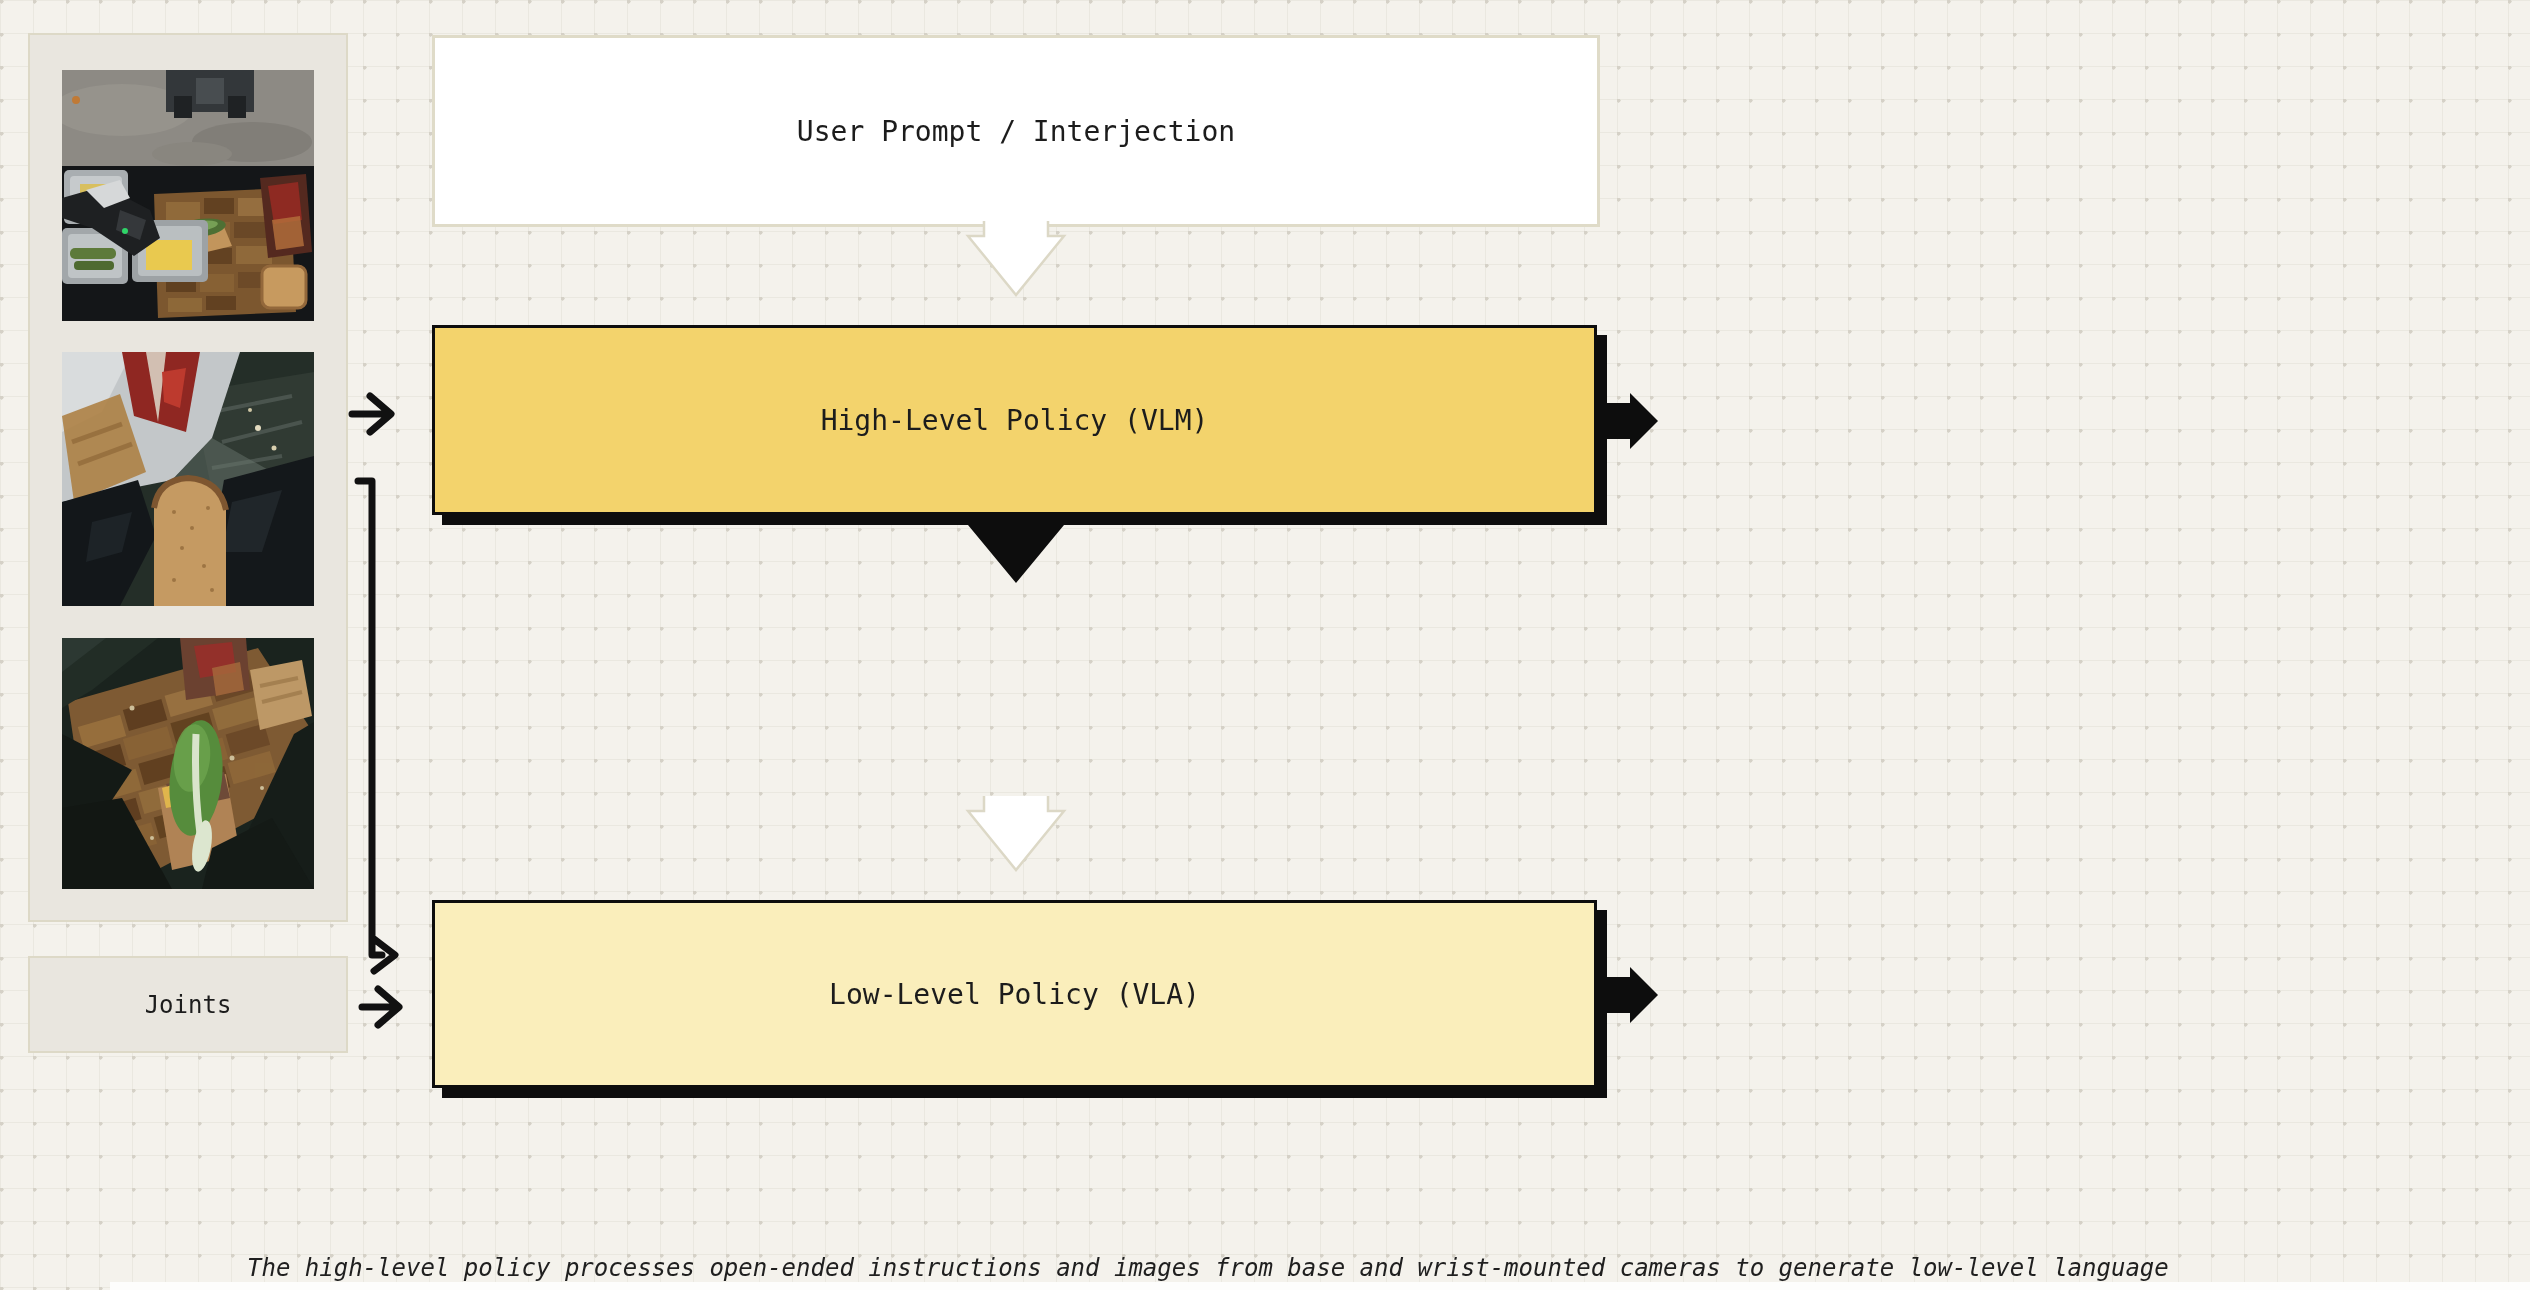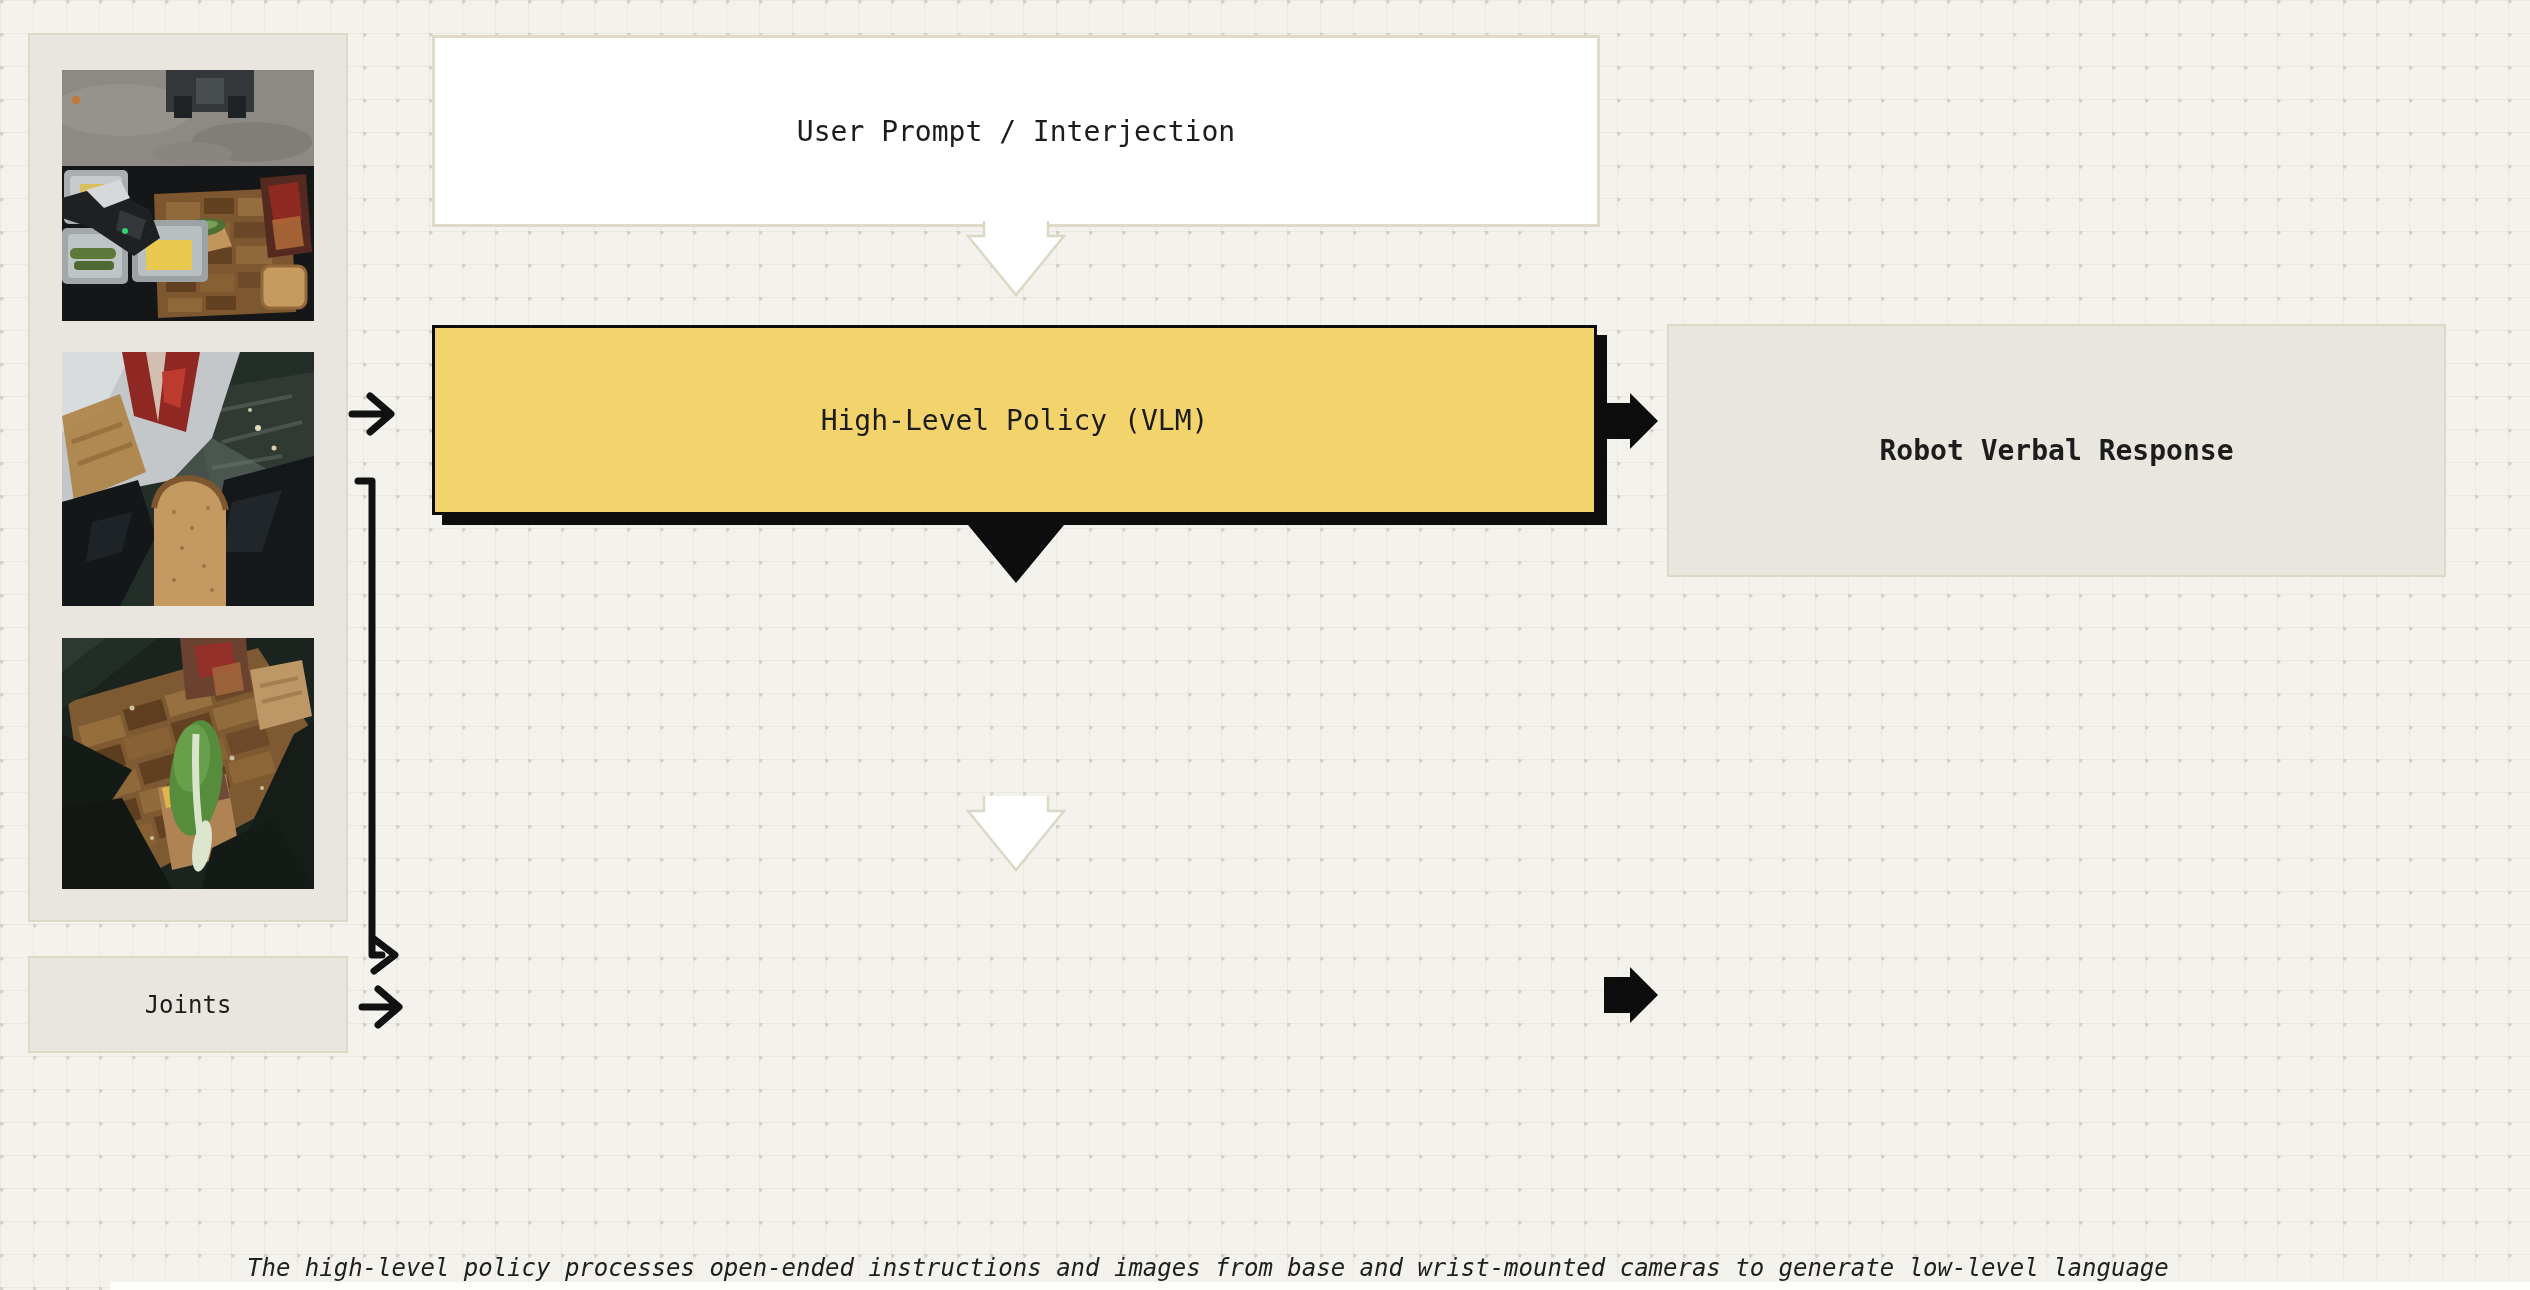--- a/index.html
+++ b/index.html
@@ -187,29 +187,29 @@
   </div>
 
   <svg class="arrow" style="left:966px;top:516px" width="100" height="68" viewBox="0 0 100 68">
     <polygon points="18,0 18,9 2,9 50,67 98,9 82,9 82,0" fill="#0d0d0d"></polygon>
   </svg>
 
   <svg class="arrow" style="left:1604px;top:391px" width="56" height="60" viewBox="0 0 56 60">
     <polygon points="0,12 26,12 26,2 54,30 26,58 26,48 0,48" fill="#0d0d0d"></polygon>
   </svg>
 
-  <div class="box gray-box" style="left:1667px;top:324px;width:779px;height:253px">
-    <span class="label bold">Robot Verbal Response</span>
-  </div>
 
 
   <svg class="arrow" style="left:966px;top:796px" width="100" height="76" viewBox="0 0 100 76">
     <path d="M18 0 V15 H2 L50 74 L98 15 H82 V0" fill="#ffffff" stroke="#dcd8c6" stroke-width="2.5"></path>
   </svg>
 
+  <div class="box hard-box pale" style="left:432px;top:900px;width:1165px;height:188px">
+    <span class="label">Low-Level Policy (VLA)</span>
+  </div>
 
   <svg class="arrow" style="left:1604px;top:965px" width="56" height="60" viewBox="0 0 56 60">
     <polygon points="0,12 26,12 26,2 54,30 26,58 26,48 0,48" fill="#0d0d0d"></polygon>
   </svg>
 
 
   <svg class="arrow" style="left:350px;top:392px" width="50" height="46" viewBox="0 0 50 46">
     <path d="M2 22 H34 M20 4 L41 22 L20 40" fill="none" stroke="#111111" stroke-width="7" stroke-linecap="round" stroke-linejoin="round"></path>
   </svg>
 

